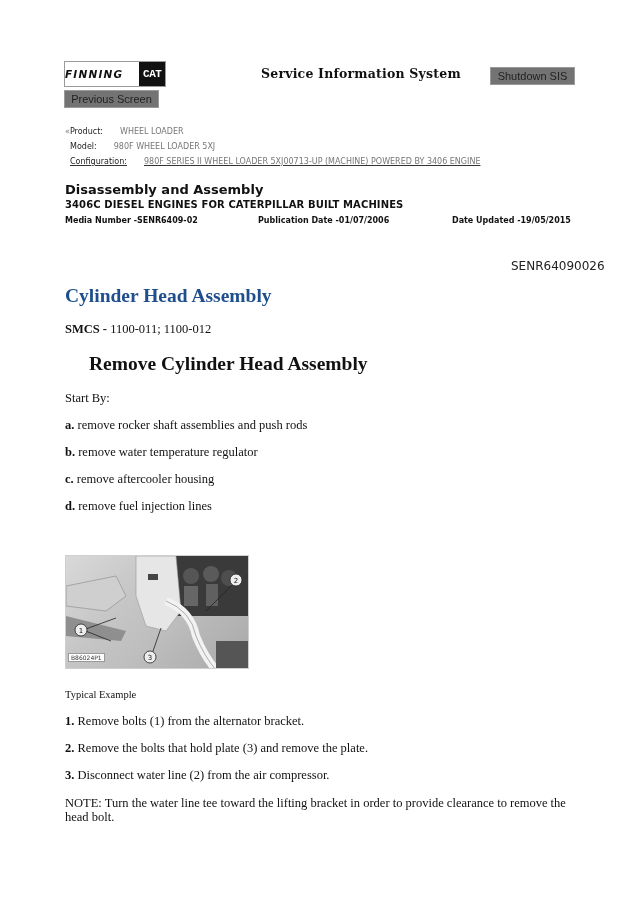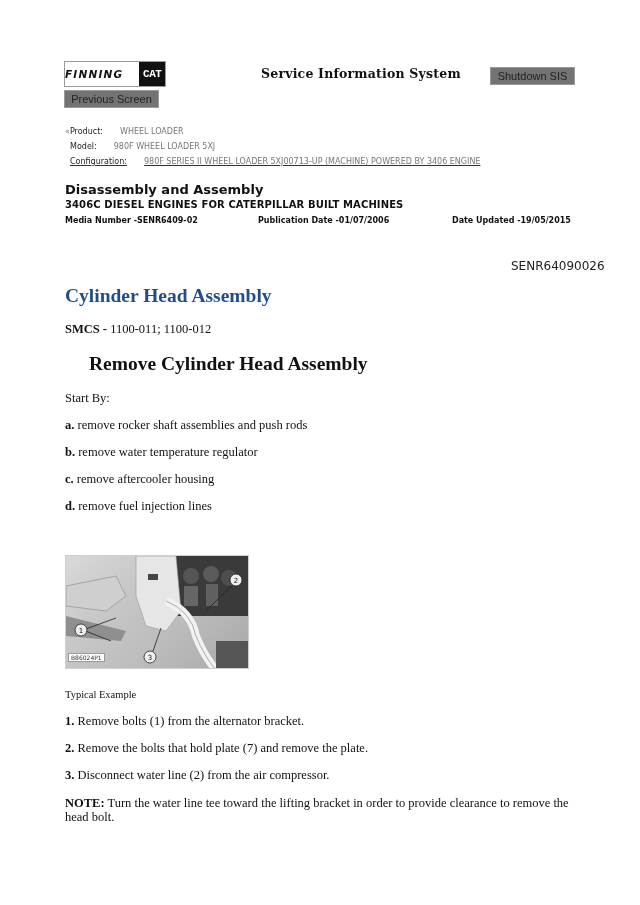--- a/index.html
+++ b/index.html
@@ -77,21 +77,21 @@
     }
 
     .caption { position: absolute; left: 65px; top: 689px; font-family: "Liberation Serif", serif; font-size: 10.5px; color: #111; }
     .p-1 { top: 714px; }
     .p-2 { top: 741px; }
     .p-3 { top: 768px; }
     .note {
       position: absolute; left: 65px; top: 796px; width: 515px;
       font-family: "Liberation Serif", serif; font-size: 12.5px; color: #111; line-height: 14px;
     }
-    .note b { font-weight: bold; }
+    .note b { font-weight: normal; }
   </style>
 </head>
 <body>
 
 <div class="logo-box">
   <div class="logo-finning">FINNING</div>
   <div class="logo-cat">CAT</div>
 </div>
 <div class="sis-title">Service Information System</div>
 <div class="btn btn-shutdown">Shutdown SIS</div>
@@ -163,16 +163,16 @@
       <circle cx="84" cy="101" r="6" fill="#eee" stroke="#222" stroke-width="0.8"></circle>
       <text x="84" y="104" font-size="7" text-anchor="middle" font-family="DejaVu Sans, sans-serif" fill="#111">3</text>
     </g>
   </svg>
   <div class="illus-label">B86024P1</div>
 </div>
 
 <div class="caption">Typical Example</div>
 
 <div class="para p-1"><b>1.</b><span> Remove bolts (1) from the alternator bracket.</span></div>
-<div class="para p-2"><b>2.</b><span> Remove the bolts that hold plate (7) and remove the plate.</span></div>
+<div class="para p-2"><b>2.</b><span> Remove the bolts that hold plate (3) and remove the plate.</span></div>
 <div class="para p-3"><b>3.</b><span> Disconnect water line (2) from the air compressor.</span></div>
 
 <div class="note"><b>NOTE:</b><span> Turn the water line tee toward the lifting bracket in order to provide clearance to remove the head bolt.</span></div>
 
 </body></html>

